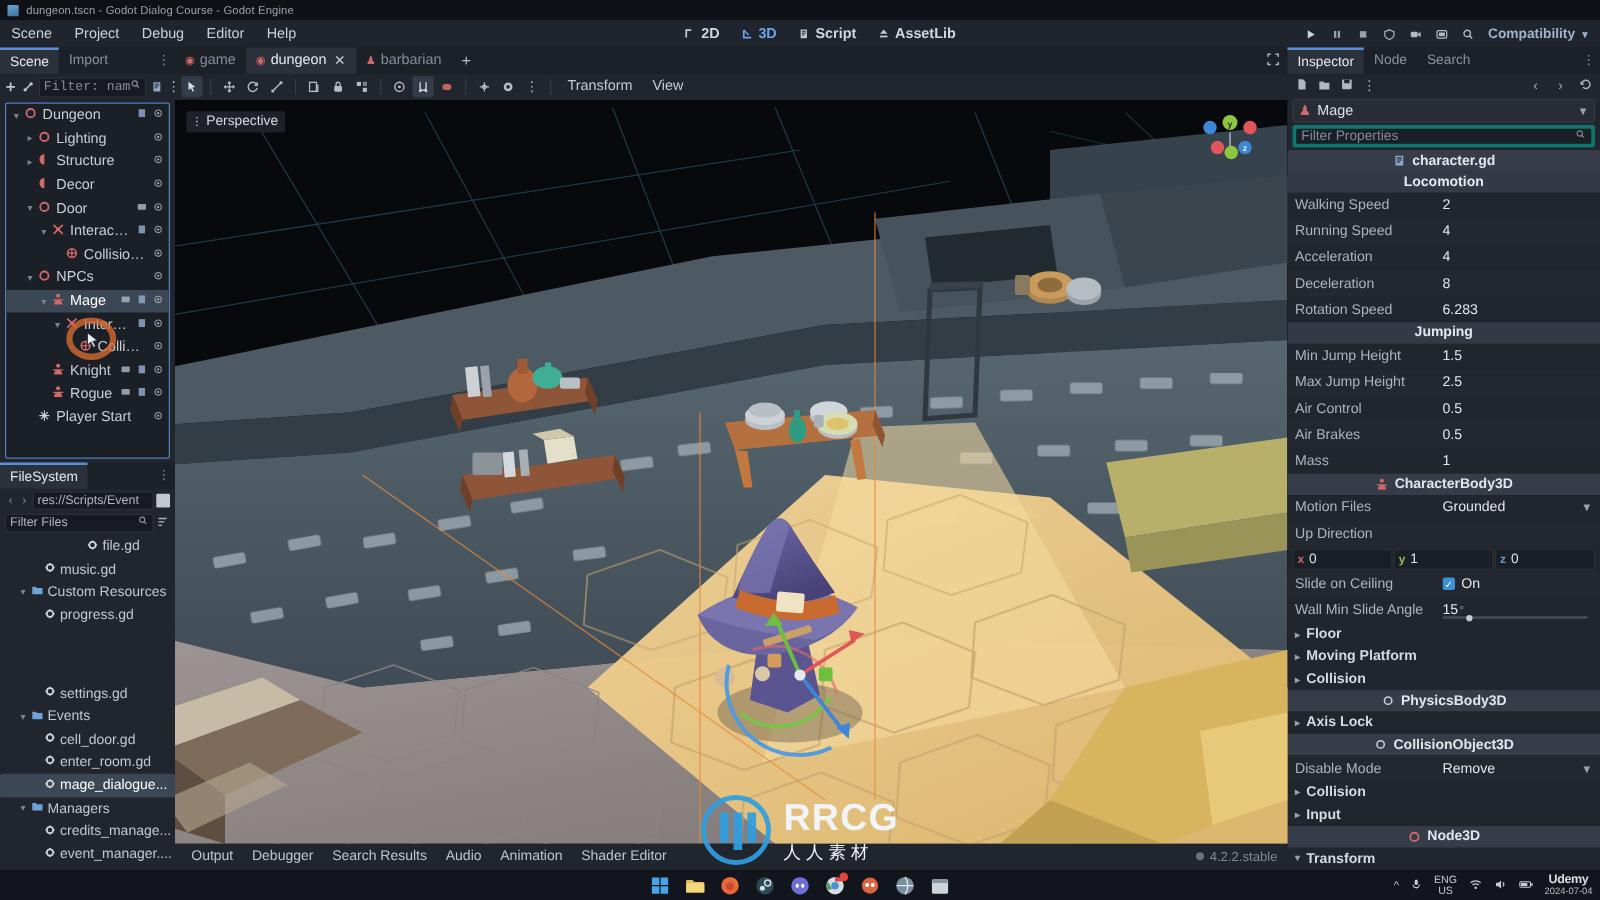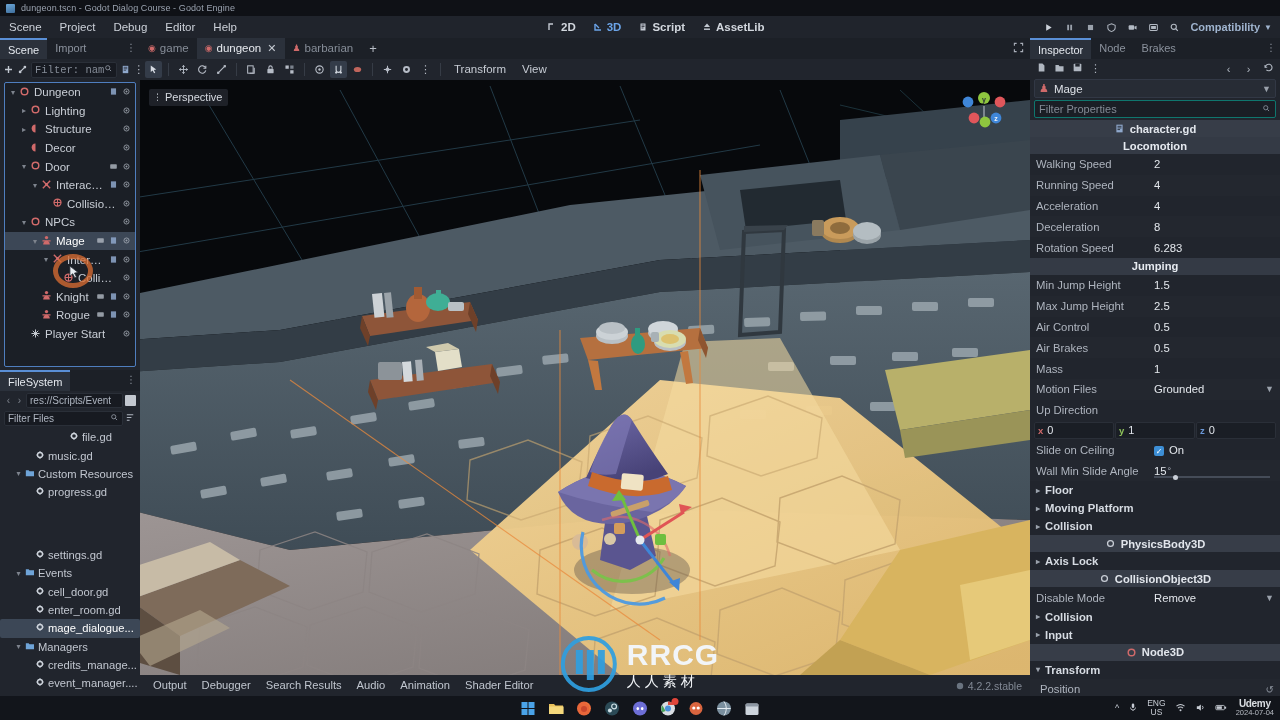--- a/index.html
+++ b/index.html
@@ -143,21 +143,21 @@
   .i-ico { color:#b0b7c1; font-size: 11px; width: 13px; text-align:center;}
   .i-right { position:absolute; right: 5px; display:flex; align-items:center; gap:7px;}
 
   .node-sel {
     margin: 1px 4px; height: 19px; background: #272c35; border: 1px solid #323845; border-radius: 2px;
     display: flex; align-items: center; padding: 0 4px; gap: 5px; font-size: 11.5px; color: #dde1e7;
   }
   .node-sel .caret { margin-left: auto; color: #9aa1ab; font-size: 9px;}
 
   .filter-props {
-    margin: 2px 4px; height: 18px; background: #1a1e25; border: 1px solid #0f766e; border-radius: 2px;
+    margin: 2px 4px; height: 18px; background: #1a1e25; border: 3px solid #0f766e; border-radius: 2px;
     display:flex; align-items:center; padding: 0 4px; font-size: 11px; color: #848b96;
   }
 
   .props { margin-top: 2px; height: 594px; overflow: hidden; position: relative;}
   .cat-bar {
     height: 17px; background: #373d48; display:flex; align-items:center; justify-content:center;
     gap: 5px; font-size: 11.2px; color: #e2e6ec; font-weight: 700;
   }
   .grp-bar {
     height: 17px; background: #343a45; display:flex; align-items:center; justify-content:center;
@@ -1071,21 +1071,21 @@
     <div class="wm-text">
       <div class="wm-main">RRCG</div>
       <div class="wm-sub">人人素材</div>
     </div>
   </div>
 
   <div class="inspector">
     <div class="dock-tabs">
       <div class="dock-tab active">Inspector</div>
       <div class="dock-tab">Node</div>
-      <div class="dock-tab">Brakes</div>
+      <div class="dock-tab">Search</div>
       <div class="dock-kebab">⋮</div>
     </div>
 
     <div class="insp-row2">
       <span class="i-ico">
         <svg viewBox="0 0 12 12" width="11" height="11">
             <path d="M3 1.6h4l2.2 2.2v6.6H3z" fill="#b0b7c1"></path>
           </svg>
       </span>
       <span class="i-ico">
@@ -1184,20 +1184,30 @@
           <span class="pval">0.5</span>
         </div>
         <div class="prow">
           <span class="pname">Air Brakes</span>
           <span class="pval">0.5</span>
         </div>
         <div class="prow">
           <span class="pname">Mass</span>
           <span class="pval">1</span>
         </div>
+        <div class="cat-bar">
+          <span style="display: inline-flex; width: 11px;">
+            <svg viewBox="0 0 12 12" width="11" height="11">
+              <circle cx="6" cy="2.8" r="1.8" fill="#d06a6a"></circle>
+              <path d="M2.4 10.4c0-2.4 1.6-4 3.6-4s3.6 1.6 3.6 4z" fill="#d06a6a"></path>
+              <path d="M1.6 6.4h8.8" stroke="#d06a6a" stroke-width="1.2"></path>
+            </svg>
+          </span>
+          <span>CharacterBody3D</span>
+        </div>
         <div class="prow">
           <span class="pname">Motion Files</span>
           <span class="pval dd">
             <span>Grounded</span>
             <span class="caret">▼</span>
           </span>
         </div>
         <div class="prow">
           <span class="pname" style="width:auto">Up Direction</span>
         </div>

